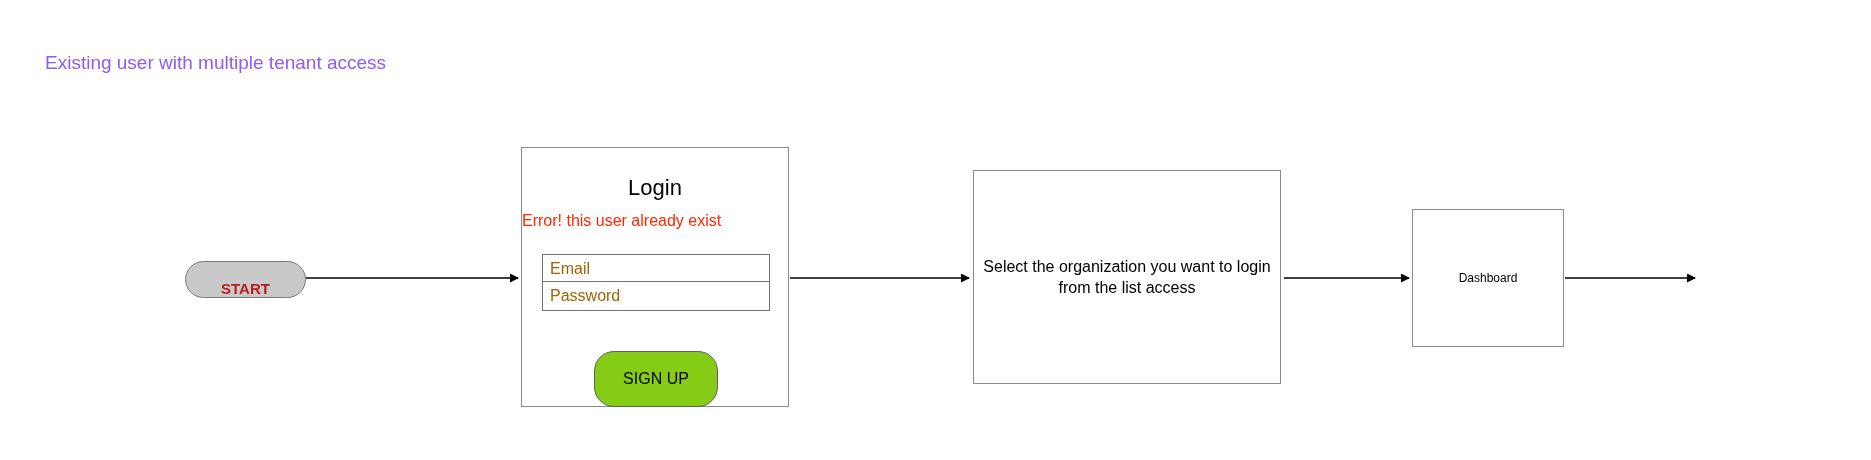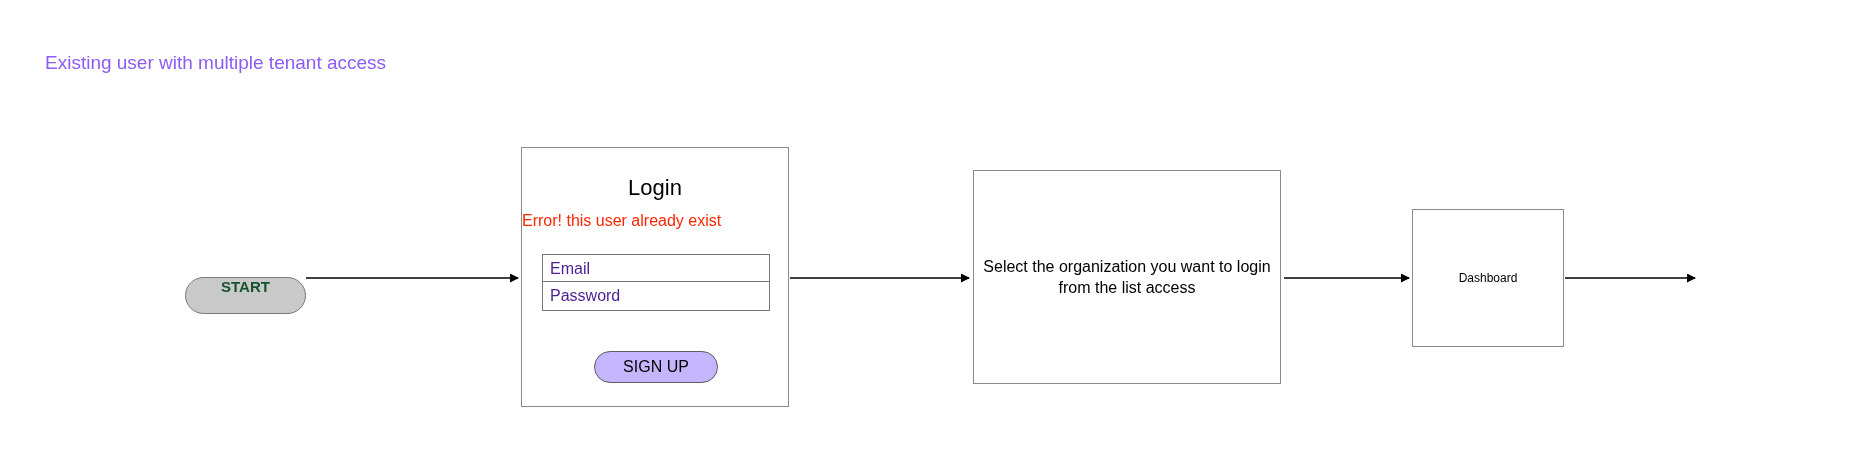--- a/index.html
+++ b/index.html
@@ -27,27 +27,26 @@
     font-weight:normal;
     color:#8b5cf6;
     white-space:nowrap;
   }
   .terminal{
     position:absolute;
     background:var(--terminal-fill);
     border:1.5px solid var(--terminal-border);
     border-radius:19px;
     display:flex;
-    align-items:flex-start;
+    align-items:flex-end;
     justify-content:center;
     font-size:15px;
     font-weight:bold;
-    color:#14532d;
+    color:#b91c1c;
     box-sizing:border-box;
-    margin-top:16px;
   }
   .terminal.start{left:185px;top:261px;width:121px;height:37px;}
   .terminal.end{left:1698px;top:258px;width:124px;height:38px;}
   .node-box{
     position:absolute;
     background:#ffffff;
     border:1px solid var(--box-border);
     box-sizing:border-box;
   }
   .login-box{left:521px;top:147px;width:268px;height:260px;}
@@ -67,35 +66,35 @@
   .login-field{
     position:absolute;
     left:20px;
     width:228px;
     height:30px;
     box-sizing:border-box;
     border:1px solid var(--field-border);
     background:#fff;
     font-family:"Liberation Sans", sans-serif;
     font-size:16px;
-    color:#4c1d95;
+    color:#a16207;
     padding:0 0 0 7px;
     border-radius:0;
     outline:none;
   }
   .email-field{top:106px;}
   .password-field{top:133px;}
   .signup-button{
     position:absolute;
     left:72px;
     top:203px;
     width:124px;
-    height:32px;
+    height:56px;
     box-sizing:border-box;
-    background:#c4b5fd;
+    background:#84cc16;
     border:1px solid #5f5f5f;
     border-radius:20px;
     font-family:"Liberation Sans", sans-serif;
     font-size:16px;
     color:#000;
     cursor:pointer;
   }
   .org-box{
     left:973px;top:170px;width:308px;height:214px;
     display:flex;

